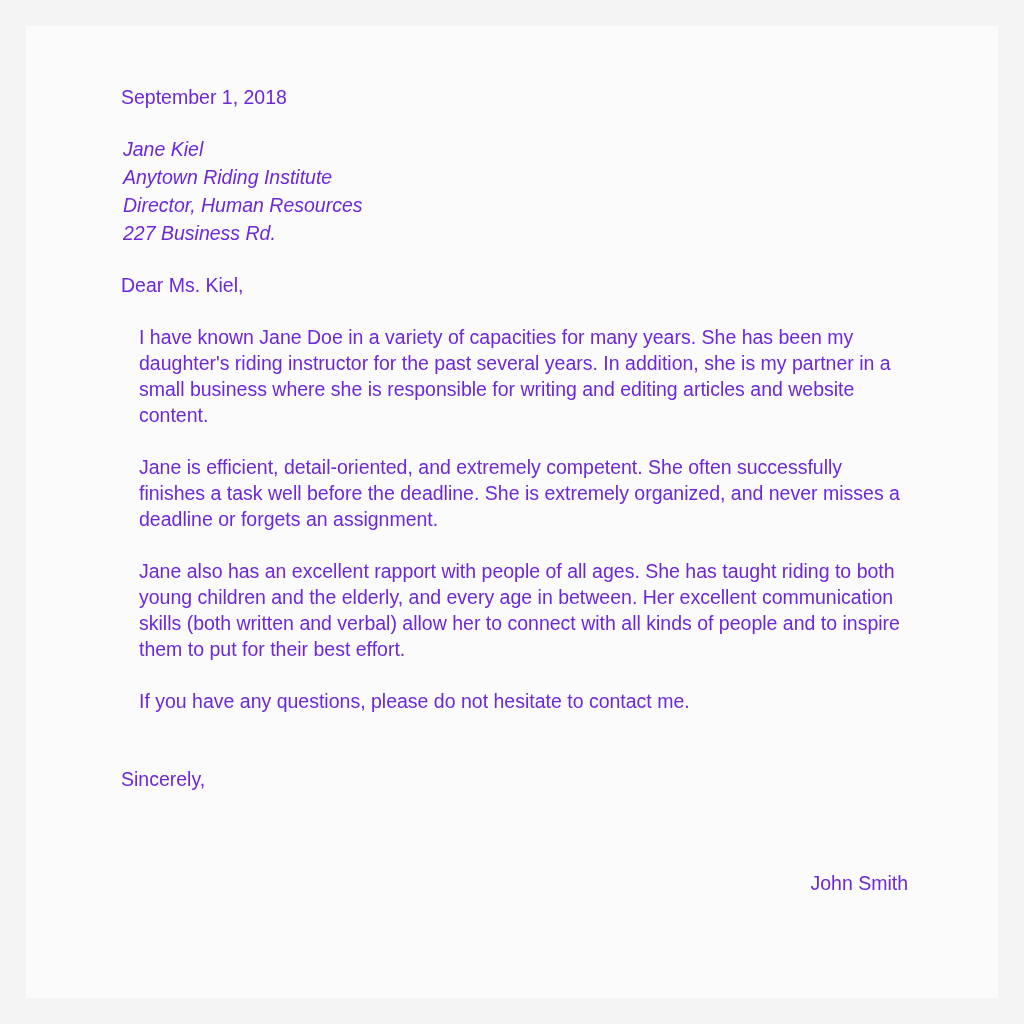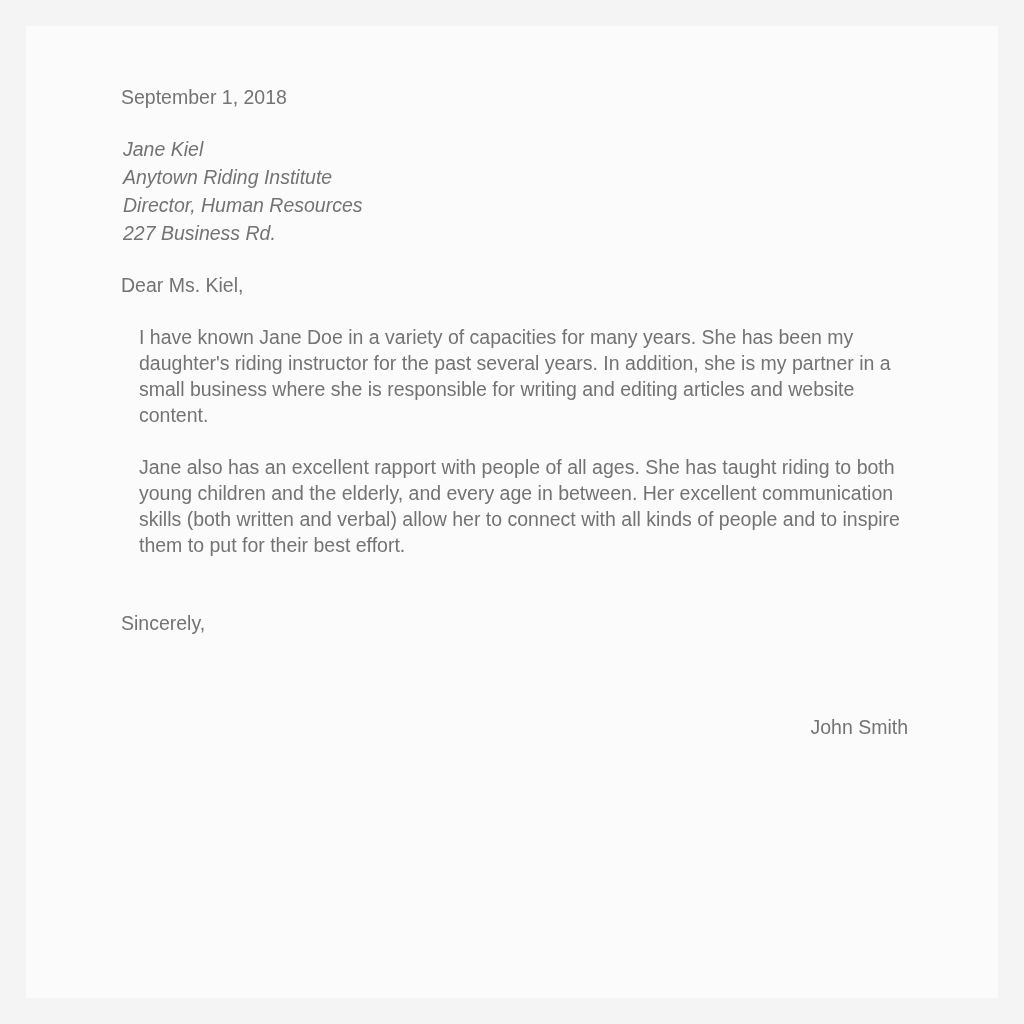--- a/index.html
+++ b/index.html
@@ -26,21 +26,21 @@
     right: 26px;
     bottom: 26px;
     background: #fbfbfb;
   }
   .letter {
     position: absolute;
     left: 95px;
     right: 90px;
     top: 58px;
     bottom: 0;
-    color: #737373;
+    color: #6d28d9;
     font-size: 19.5px;
     line-height: 26px;
   }
   .block {
     margin: 0 0 26px 0;
   }
   .line {
     margin: 2px;
     font-style: italic;
   }
@@ -67,20 +67,22 @@
       <div class="block">
         <p class="line">Jane Kiel</p>
         <p class="line">Anytown Riding Institute</p>
         <p class="line">Director, Human Resources</p>
         <p class="line">227 Business Rd.</p>
       </div>
 
       <div class="block">Dear Ms. Kiel,</div>
 
       <p class="para">I have known Jane Doe in a variety of capacities for many years. She has been my daughter's riding instructor for the past several years. In addition, she is my partner in a small business where she is responsible for writing and editing articles and website content.</p>
+      <p class="para">Jane is efficient, detail-oriented, and extremely competent. She often successfully finishes a task well before the deadline. She is extremely organized, and never misses a deadline or forgets an assignment.</p>
       <p class="para">Jane also has an excellent rapport with people of all ages. She has taught riding to both young children and the elderly, and every age in between. Her excellent communication skills (both written and verbal) allow her to connect with all kinds of people and to inspire them to put for their best effort.</p>
+      <p class="para">If you have any questions, please do not hesitate to contact me.</p>
 
       <p class="closing">Sincerely,</p>
       <p class="signature-name">John Smith</p>
 
     </div>
   </div>
 </div>
 
 </body></html>

